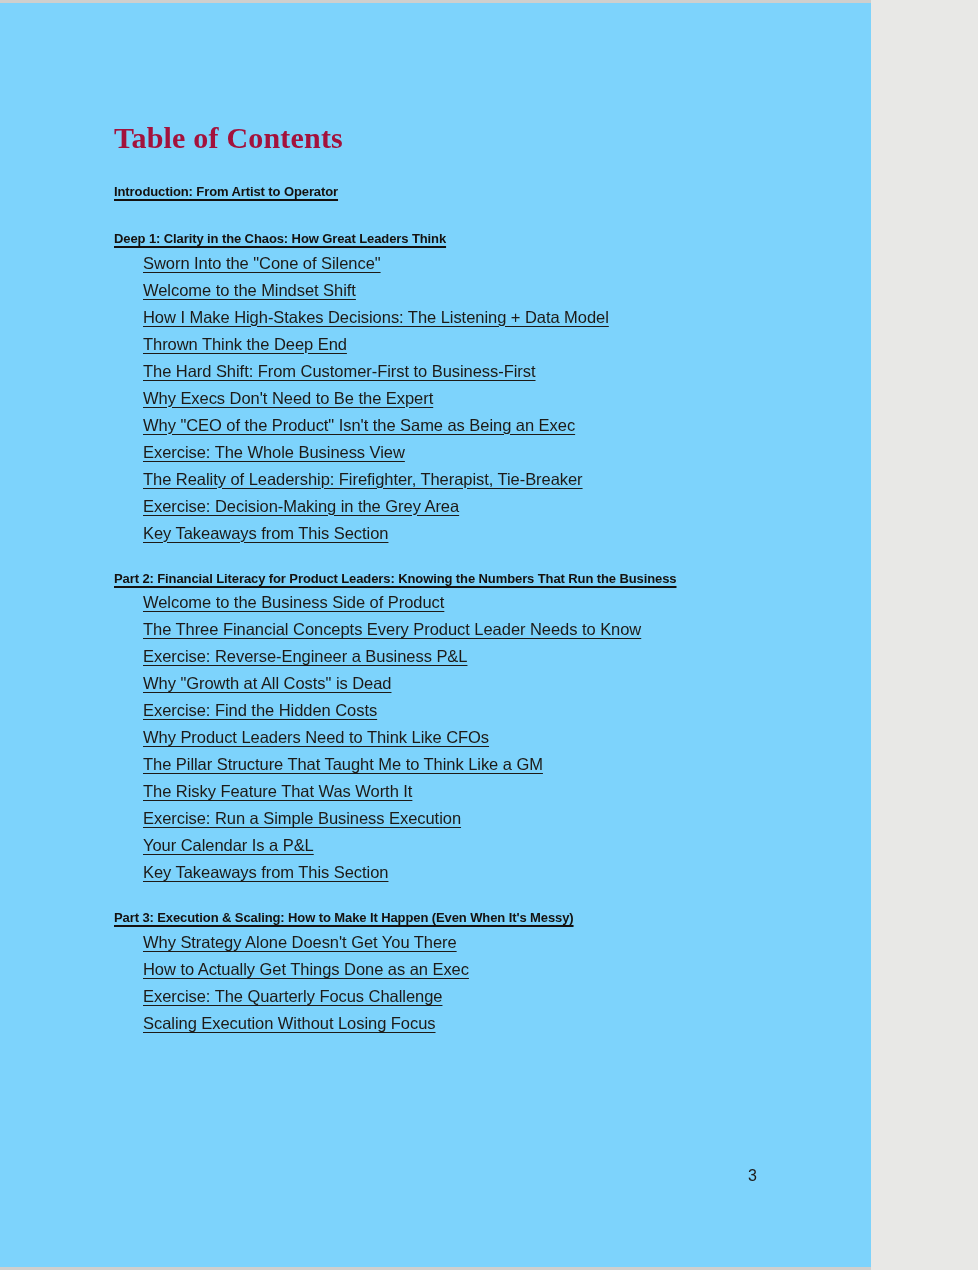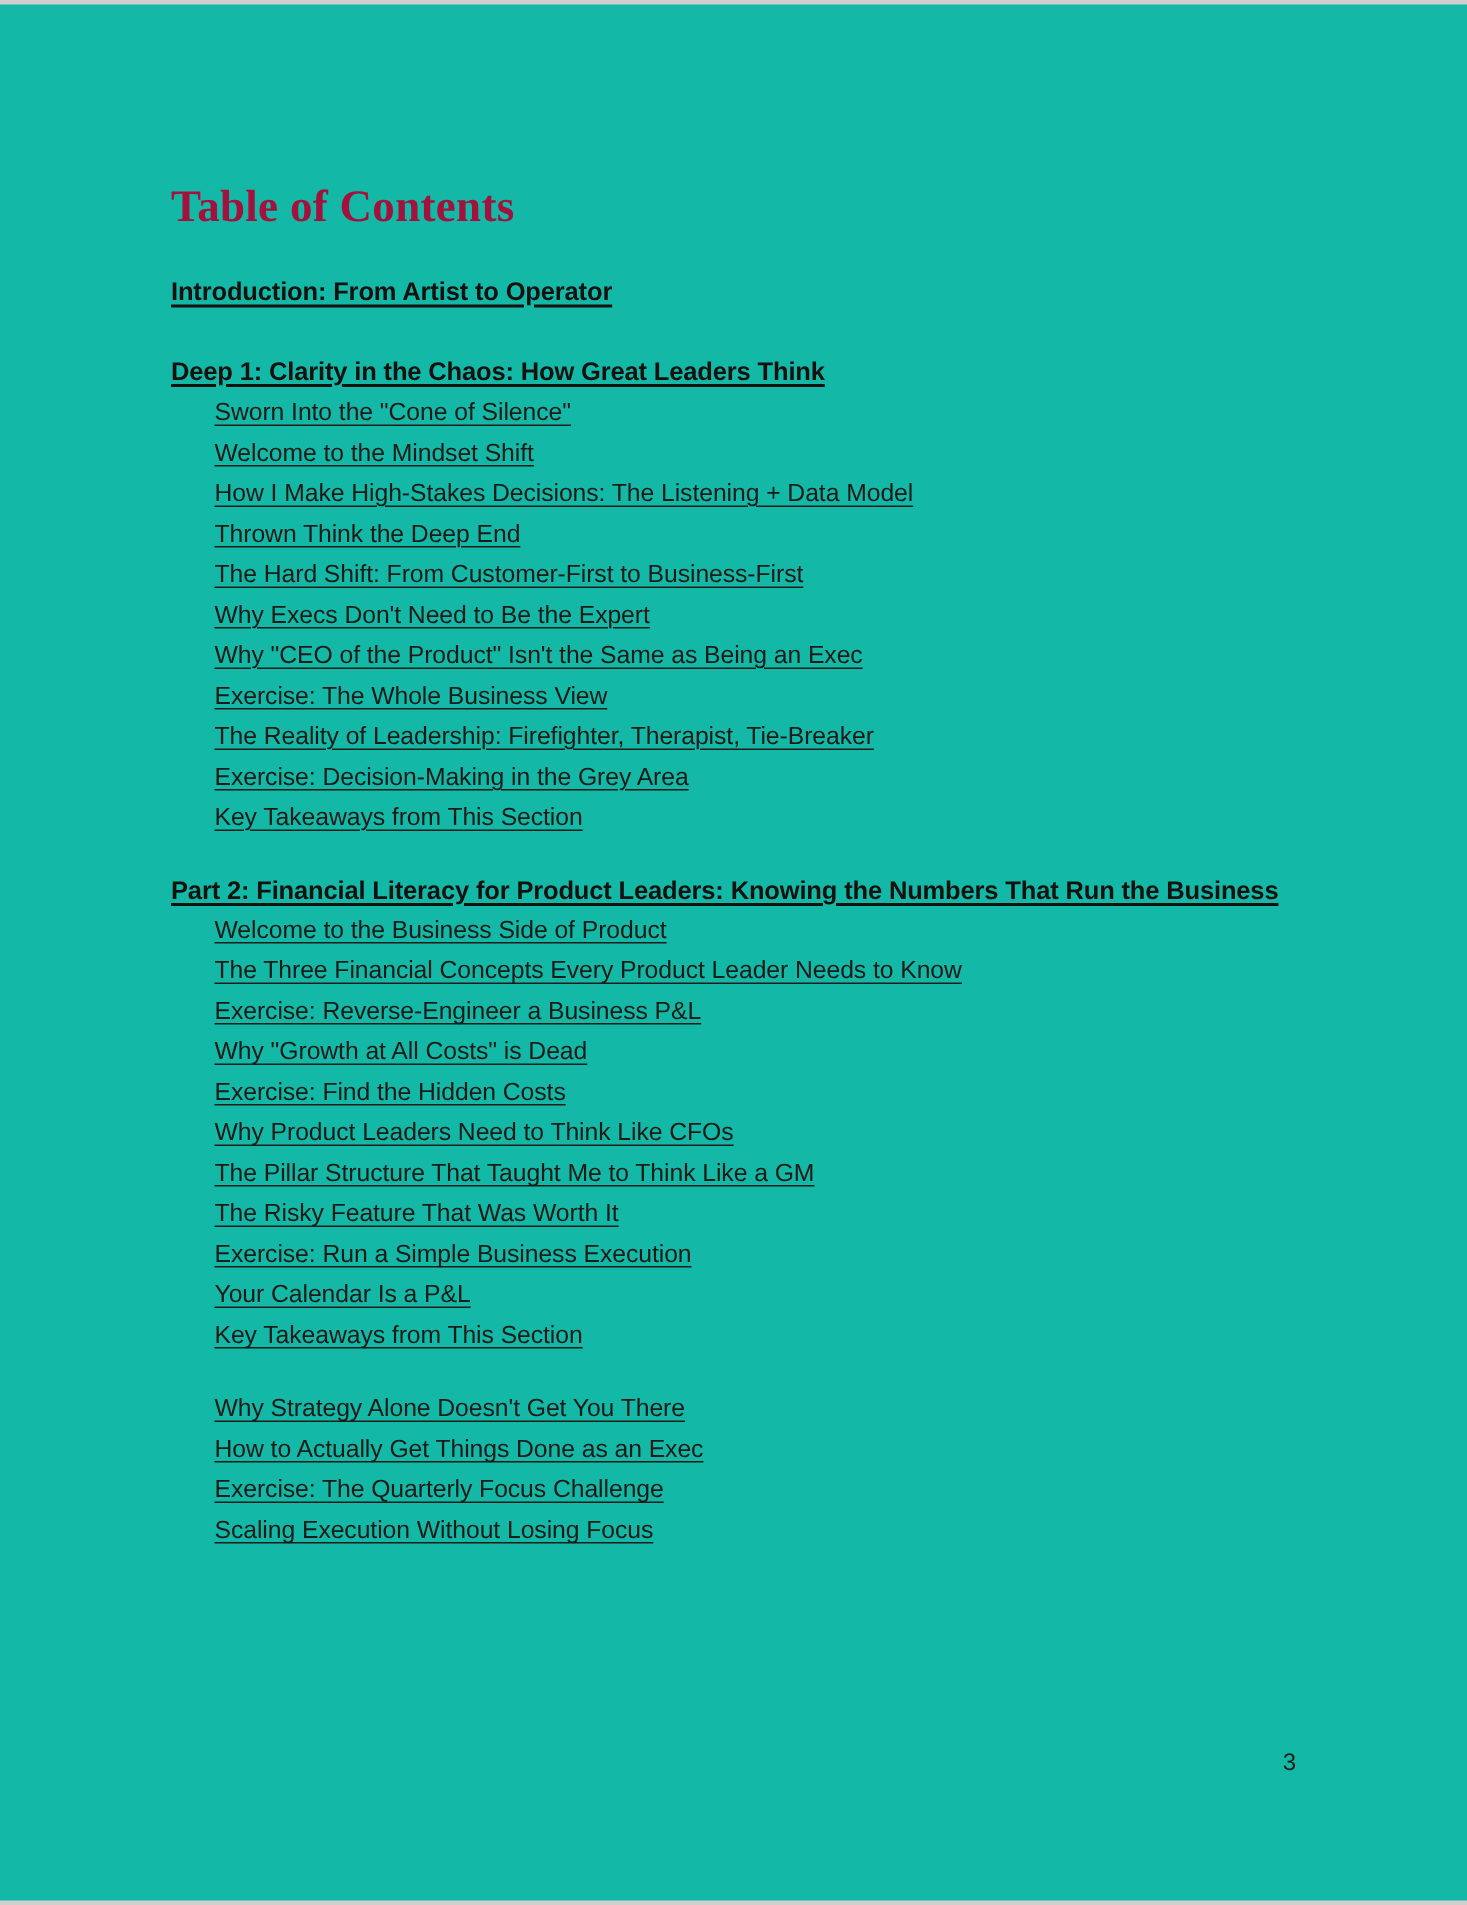--- a/index.html
+++ b/index.html
@@ -12,23 +12,23 @@
     height: 1270px;
     background: #e8e8e6;
     font-family: "Liberation Sans", sans-serif;
     overflow: hidden;
   }
 
   
   .page {
     position: relative;
     box-sizing: border-box;
-    width: 978px;
+    width: 871px;
     height: 1270px;
-    background: #14b8a6;
+    background: #7dd3fc;
     border-top: 3px solid #cfcfcd;
     border-bottom: 3px solid #cfcfcd;
     padding: 0;
   }
 
   .page-body {
     position: absolute;
     left: 114px;
     top: 118px;
     width: 760px;
@@ -48,21 +48,21 @@
   
   .toc-section {
     margin: 0 0 22px 0;
   }
   .toc-section:last-child {
     margin-bottom: 0;
   }
 
   .section-heading {
     display: block;
-    font-size: 17px;
+    font-size: 13px;
     font-weight: 700;
     color: #14110f;
     line-height: 1.52;
     margin: 0 0 1px 0;
     letter-spacing: -0.1px;
   }
   .section-heading .ul {
     text-decoration: underline;
     text-decoration-thickness: 1.5px;
     text-underline-offset: 2.5px;
@@ -145,20 +145,21 @@
             <li class="toc-item"><span class="ul">Exercise: Find the Hidden Costs</span></li>
             <li class="toc-item"><span class="ul">Why Product Leaders Need to Think Like CFOs</span></li>
             <li class="toc-item"><span class="ul">The Pillar Structure That Taught Me to Think Like a GM</span></li>
             <li class="toc-item"><span class="ul">The Risky Feature That Was Worth It</span></li>
             <li class="toc-item"><span class="ul">Exercise: Run a Simple Business Execution</span></li>
             <li class="toc-item"><span class="ul">Your Calendar Is a P&amp;L</span></li>
             <li class="toc-item"><span class="ul">Key Takeaways from This Section</span></li>
           </ul>
         </div>
         <div class="toc-section">
+          <div class="section-heading"><span class="ul">Part 3: Execution &amp; Scaling: How to Make It Happen (Even When It's Messy)</span></div>
           <ul class="toc-items">
             <li class="toc-item"><span class="ul">Why Strategy Alone Doesn't Get You There</span></li>
             <li class="toc-item"><span class="ul">How to Actually Get Things Done as an Exec</span></li>
             <li class="toc-item"><span class="ul">Exercise: The Quarterly Focus Challenge</span></li>
             <li class="toc-item"><span class="ul">Scaling Execution Without Losing Focus</span></li>
           </ul>
         </div>
       </div>
 
   </div>

